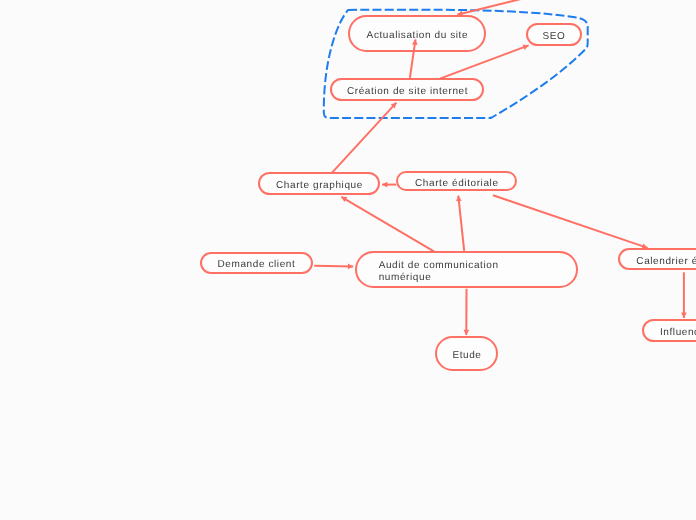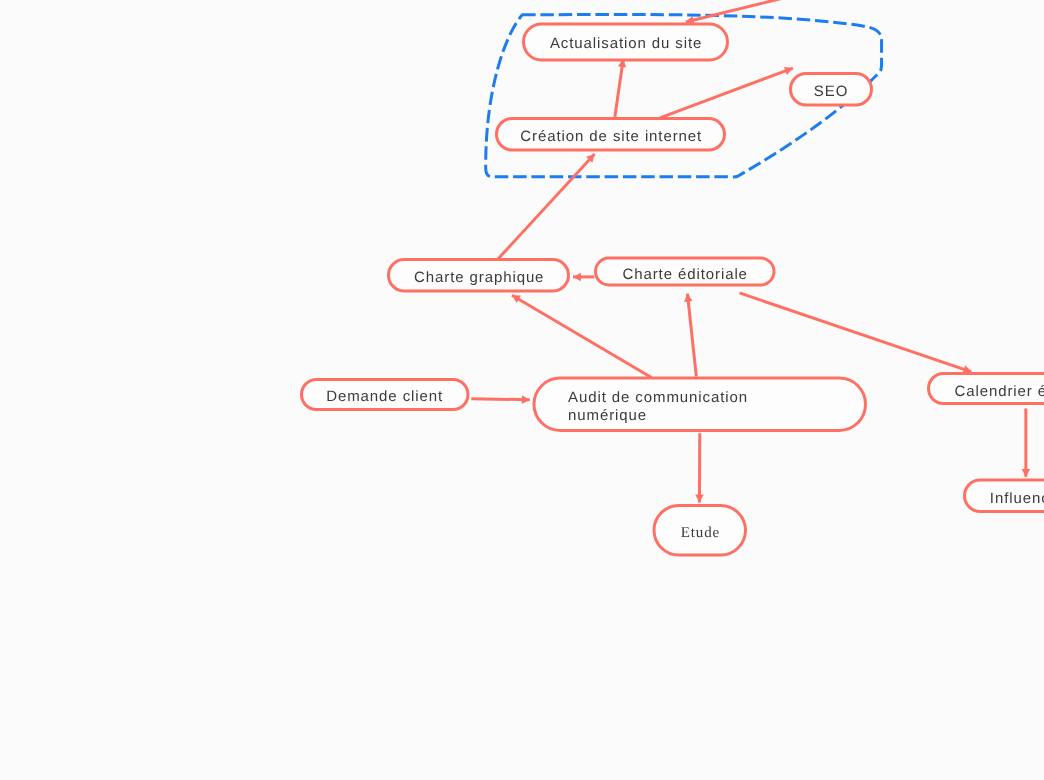--- a/index.html
+++ b/index.html
@@ -19,45 +19,45 @@
   .node > span{margin-right:-0.6px;position:relative;top:2px;}
 </style>
 </head>
 <body>
 
 <div id="canvas">
   <svg class="layer" id="lasso-layer">
       <path d="M 348.2 9.9 C 429.8 9.4 520.3 8.7 575.0 17.3 C 583.5 18.6 587.6 21.0 587.7 26.8 L 587.7 42.5 C 587.7 45.8 587.4 46.8 586.5 48.0 C 558.5 77.0 518.3 102.1 491.8 117.5 C 490.3 118.1 489.2 117.9 487.0 117.9 L 330.0 117.9 C 325.2 117.9 323.8 116.9 323.8 112.0 C 323.5 59.4 337.1 22.5 348.2 9.9 Z" fill="none" stroke="#1D7CEE" stroke-width="2" stroke-dasharray="9 3.2" stroke-linejoin="round" stroke-linecap="butt"></path>
     </svg>
   <div id="nodes">
-      <div class="node" style="left: 348.2px; top: 14.8px; width: 137.8px; height: 26px; justify-content: center;">
+      <div class="node" style="left: 348.2px; top: 14.8px; width: 137.8px; height: 37px; justify-content: center;">
         <span>Actualisation du site</span>
       </div>
-      <div class="node" style="left: 526px; top: 23px; width: 55.5px; height: 23.3px; margin-top: 25px;">
+      <div class="node" style="left: 526px; top: 23px; width: 55.5px; height: 23.3px;">
         <span>SEO</span>
       </div>
       <div class="node" style="left: 330.3px; top: 78.2px; width: 153.8px; height: 23.1px; text-align: right;">
         <span>Création de site internet</span>
       </div>
       <div class="node" style="left: 258.4px; top: 172.2px; width: 121.6px; height: 22.9px; text-align: center;">
         <span>Charte graphique</span>
       </div>
       <div class="node" style="left: 396px; top: 171.3px; width: 121px; height: 20px;">
         <span>Charte éditoriale</span>
       </div>
       <div class="node left" style="left: 354.7px; top: 251.2px; width: 223.5px; height: 36.5px;">
         <div>
           <div class="line">Audit de communication</div>
           <div class="line">numérique</div>
         </div>
       </div>
       <div class="node" style="left: 199.6px; top: 251.6px; width: 113.1px; height: 22.7px;">
         <span>Demande client</span>
       </div>
-      <div class="node" style="left: 435px; top: 335.6px; width: 63.3px; height: 35px; font-family: Liberation Serif, serif;">
+      <div class="node" style="left: 435px; top: 335.6px; width: 63.3px; height: 35px;">
         <span>Etude</span>
       </div>
       <div class="node" style="left: 617.6px; top: 247.7px; width: 132.8px; height: 22.8px;">
         <span>Calendrier éditorial</span>
       </div>
       <div class="node" style="left: 641.8px; top: 318.9px; width: 97.3px; height: 23.1px;">
         <span>Influenceurs</span>
       </div>
     </div>
   <svg class="layer" id="conn-layer">

